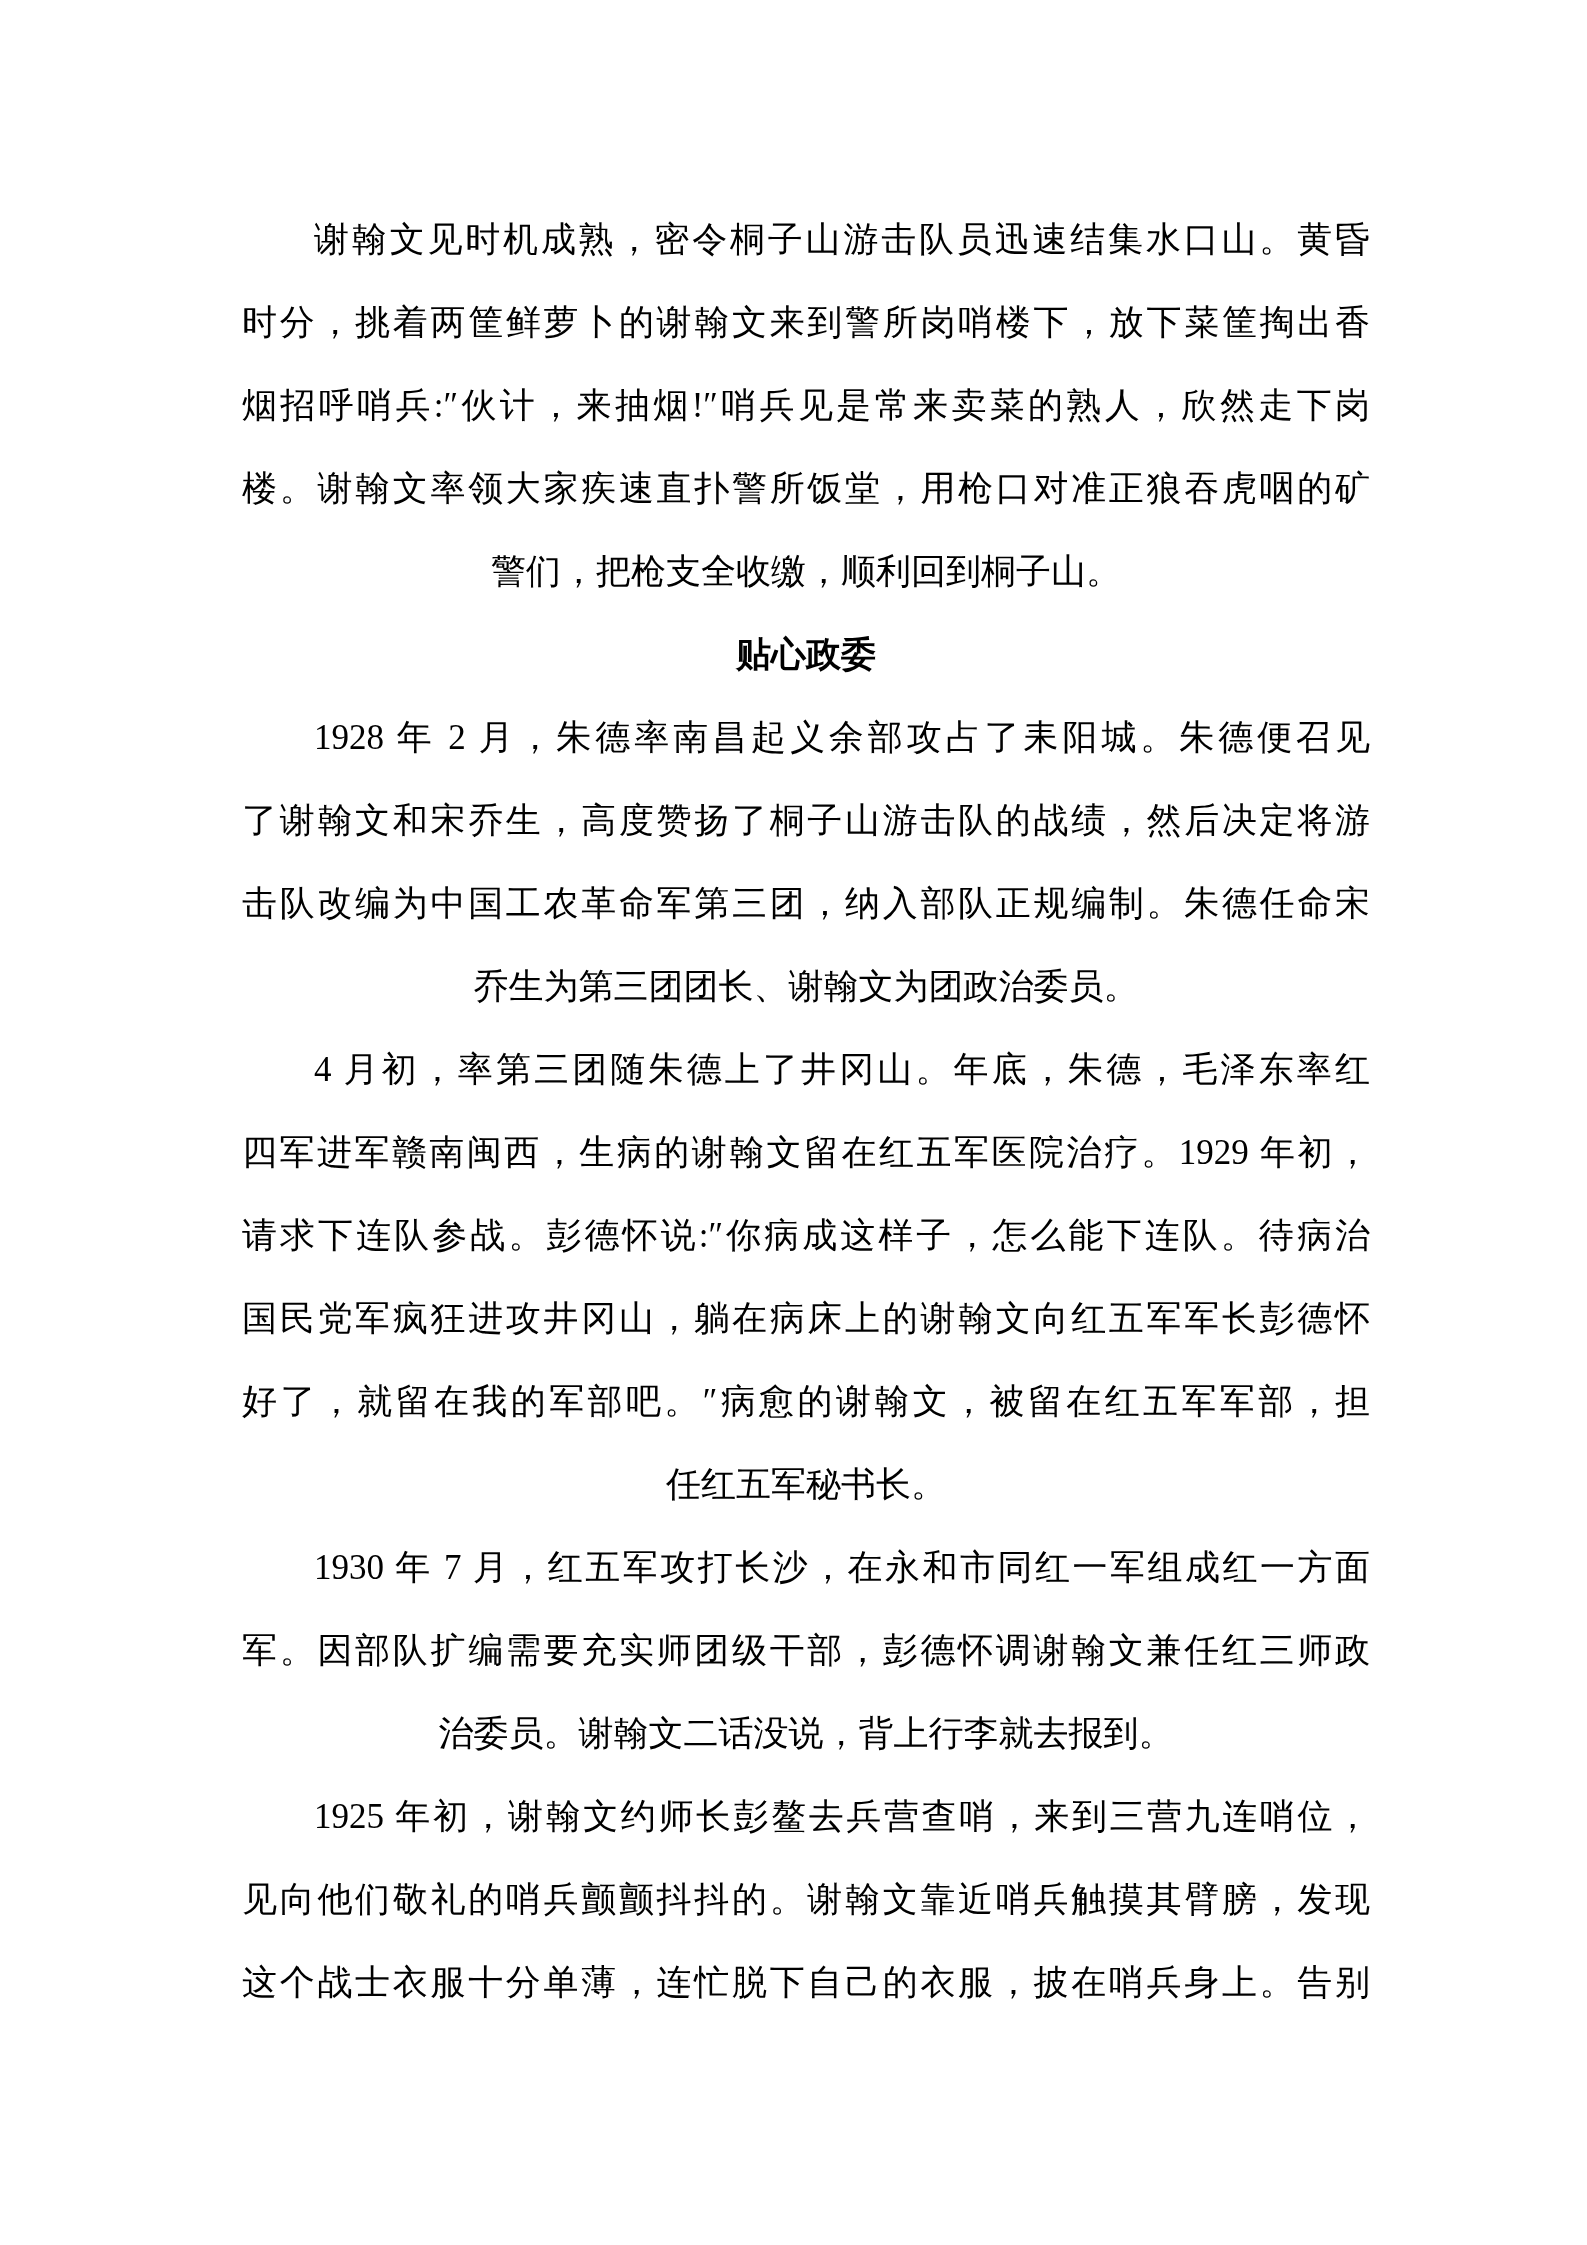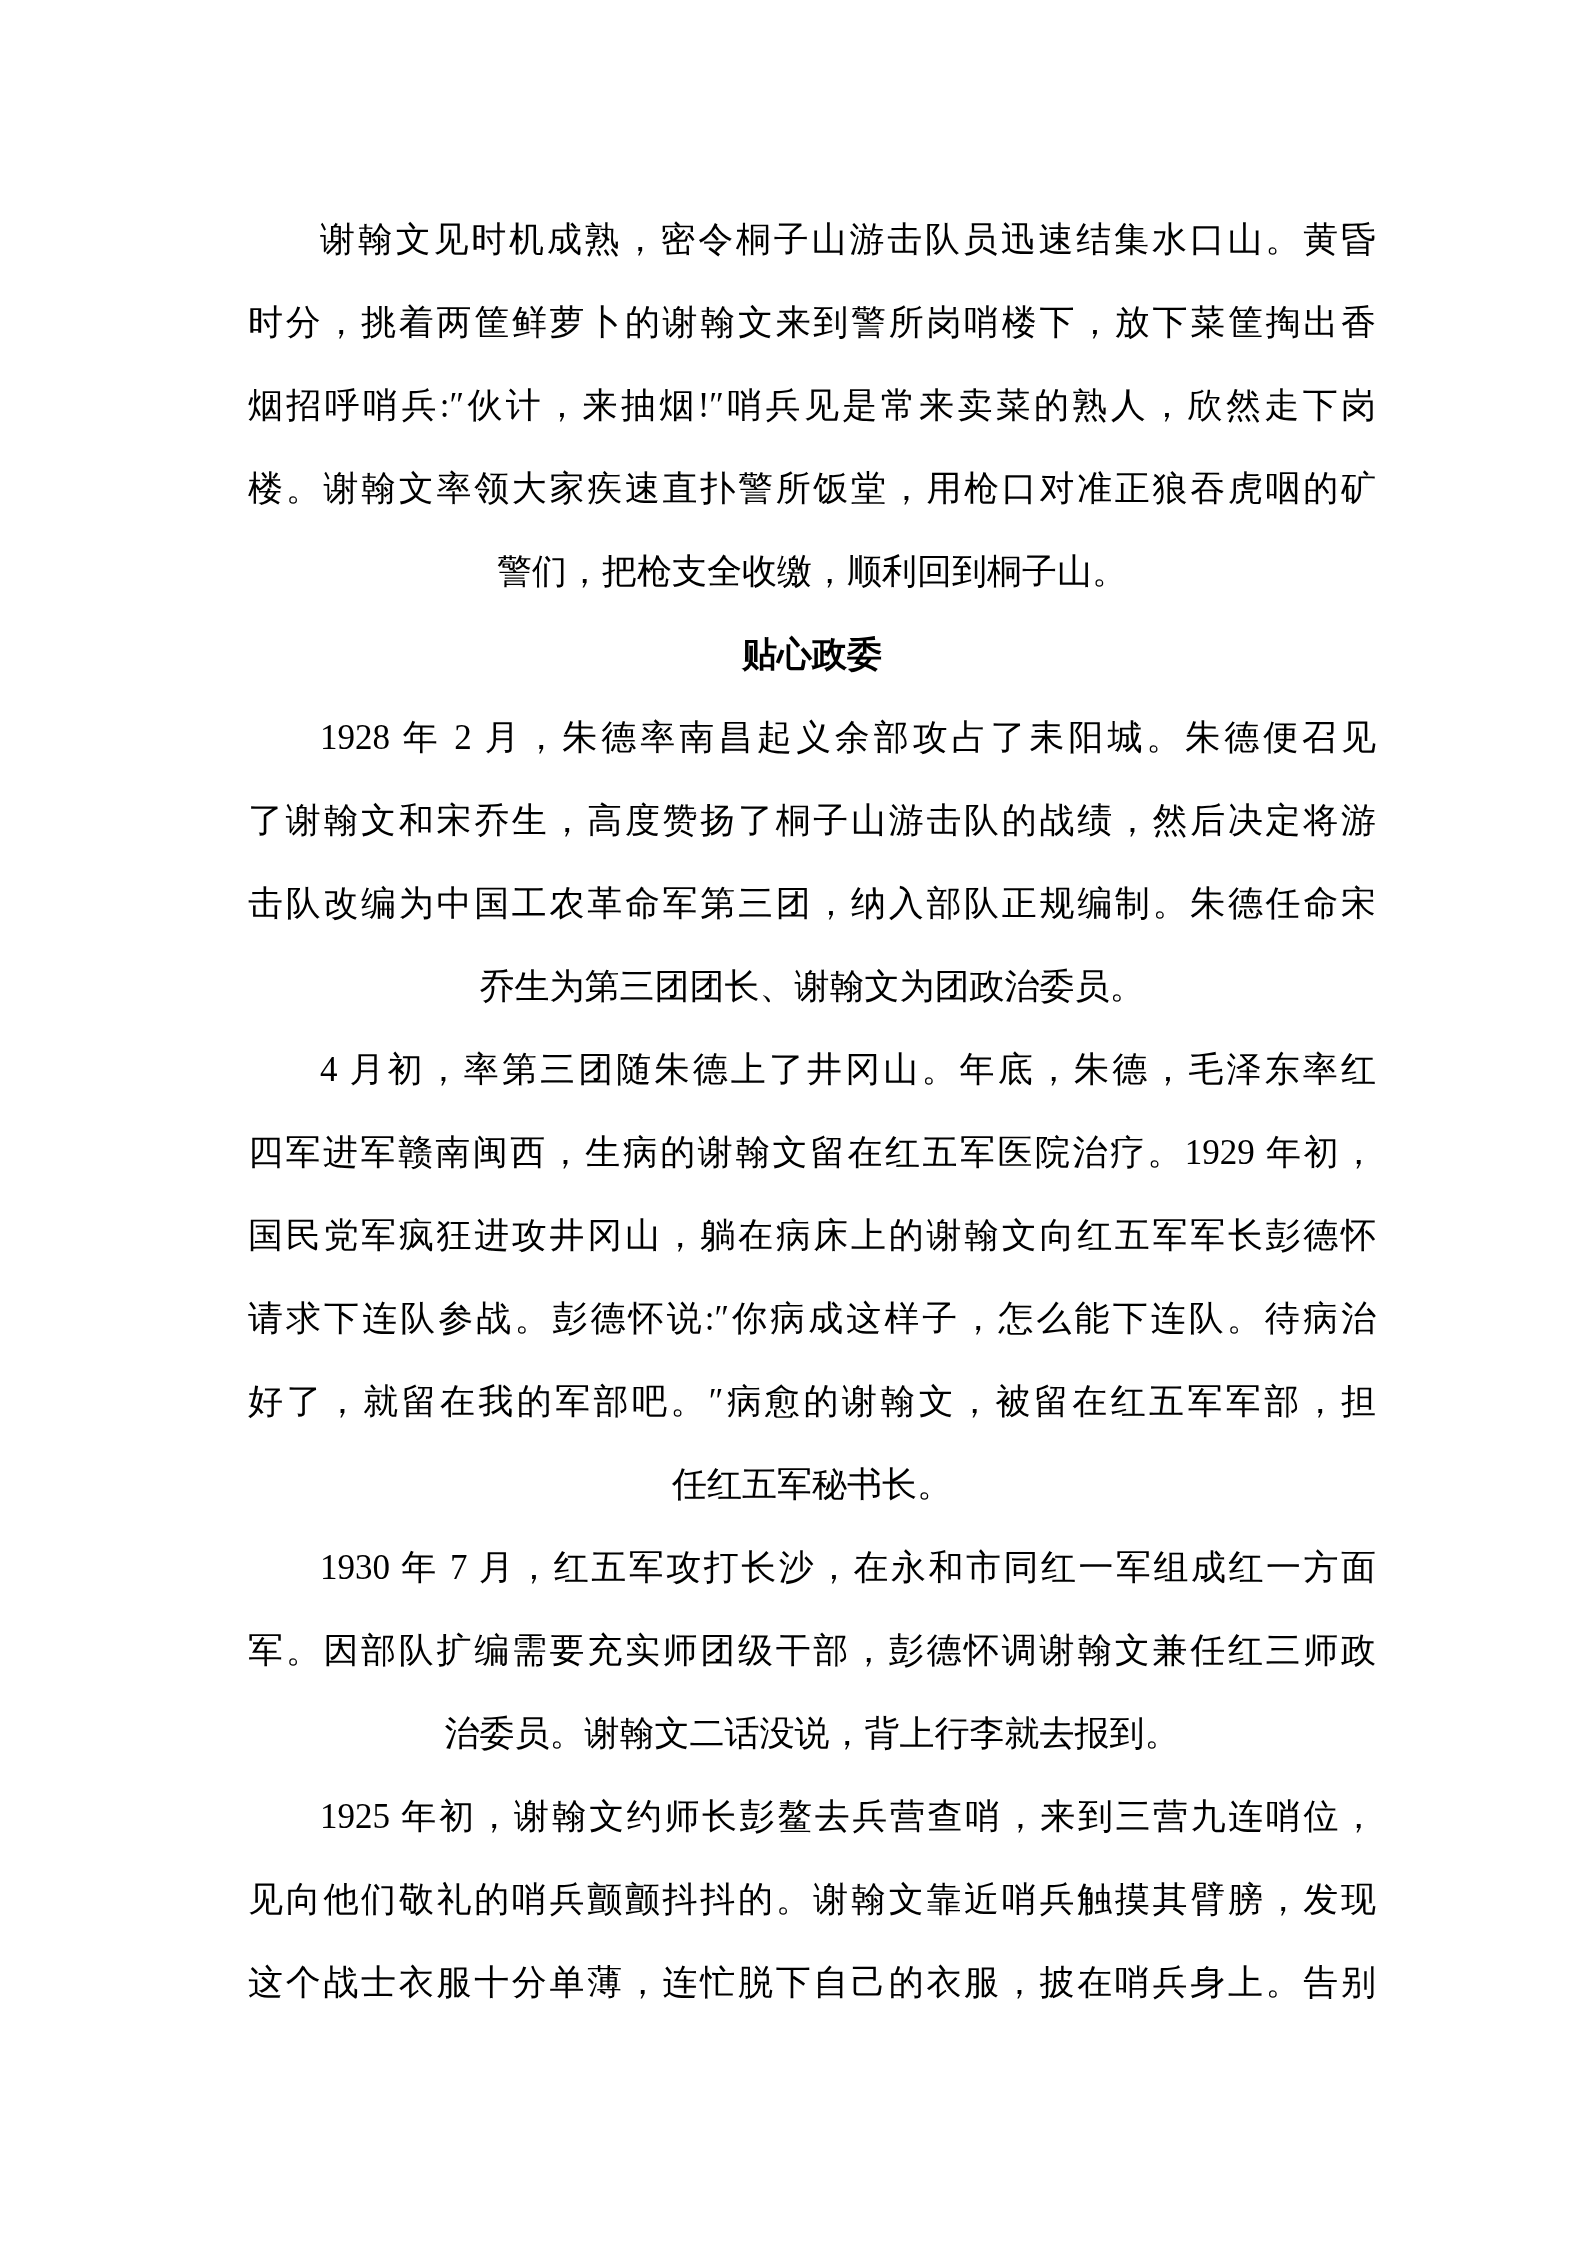--- a/index.html
+++ b/index.html
@@ -18,21 +18,21 @@
   .page {
     position: absolute;
     left: 0;
     top: 0;
     width: 1587px;
     height: 2245px;
     background: #ffffff;
   }
   .content {
     position: absolute;
-    left: 248px;
+    left: 242px;
     top: 198px;
     width: 1128px;
     font-size: 35px;
   }
   .line {
     height: 83px;
     line-height: 83px;
     white-space: pre;
     text-align: center;
   }
@@ -67,22 +67,22 @@
       </div>
       <div class="block">
         <div class="line indent just">1928 年 2 月，朱德率南昌起义余部攻占了耒阳城。朱德便召见</div>
         <div class="line just">了谢翰文和宋乔生，高度赞扬了桐子山游击队的战绩，然后决定将游</div>
         <div class="line just">击队改编为中国工农革命军第三团，纳入部队正规编制。朱德任命宋</div>
         <div class="line">乔生为第三团团长、谢翰文为团政治委员。</div>
       </div>
       <div class="block">
         <div class="line indent just">4 月初，率第三团随朱德上了井冈山。年底，朱德，毛泽东率红</div>
         <div class="line just">四军进军赣南闽西，生病的谢翰文留在红五军医院治疗。1929 年初，</div>
+        <div class="line just">请求下连队参战。彭德怀说:″你病成这样子，怎么能下连队。待病治</div>
         <div class="line just">国民党军疯狂进攻井冈山，躺在病床上的谢翰文向红五军军长彭德怀</div>
-        <div class="line just">请求下连队参战。彭德怀说:″你病成这样子，怎么能下连队。待病治</div>
         <div class="line just">好了，就留在我的军部吧。″病愈的谢翰文，被留在红五军军部，担</div>
         <div class="line">任红五军秘书长。</div>
       </div>
       <div class="block">
         <div class="line indent just">1930 年 7 月，红五军攻打长沙，在永和市同红一军组成红一方面</div>
         <div class="line just">军。因部队扩编需要充实师团级干部，彭德怀调谢翰文兼任红三师政</div>
         <div class="line">治委员。谢翰文二话没说，背上行李就去报到。</div>
       </div>
       <div class="block">
         <div class="line indent just">1925 年初，谢翰文约师长彭鳌去兵营查哨，来到三营九连哨位，</div>

